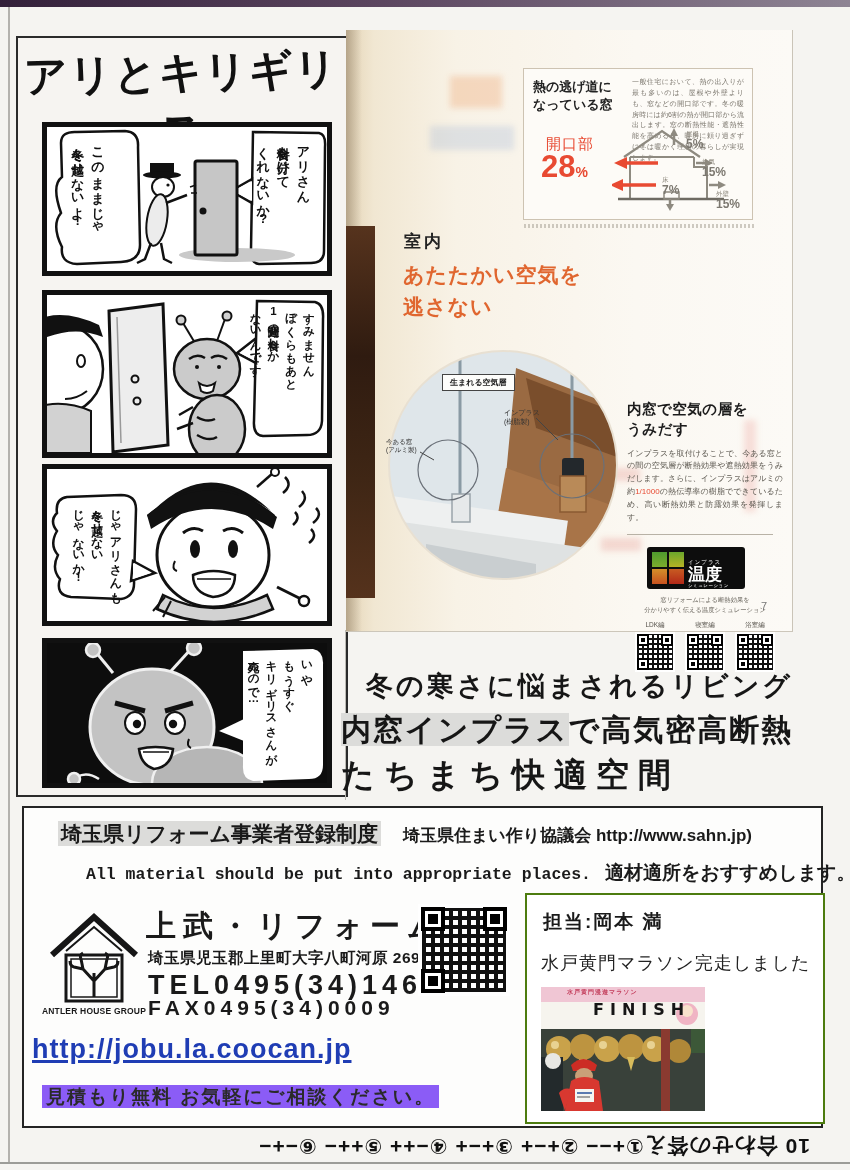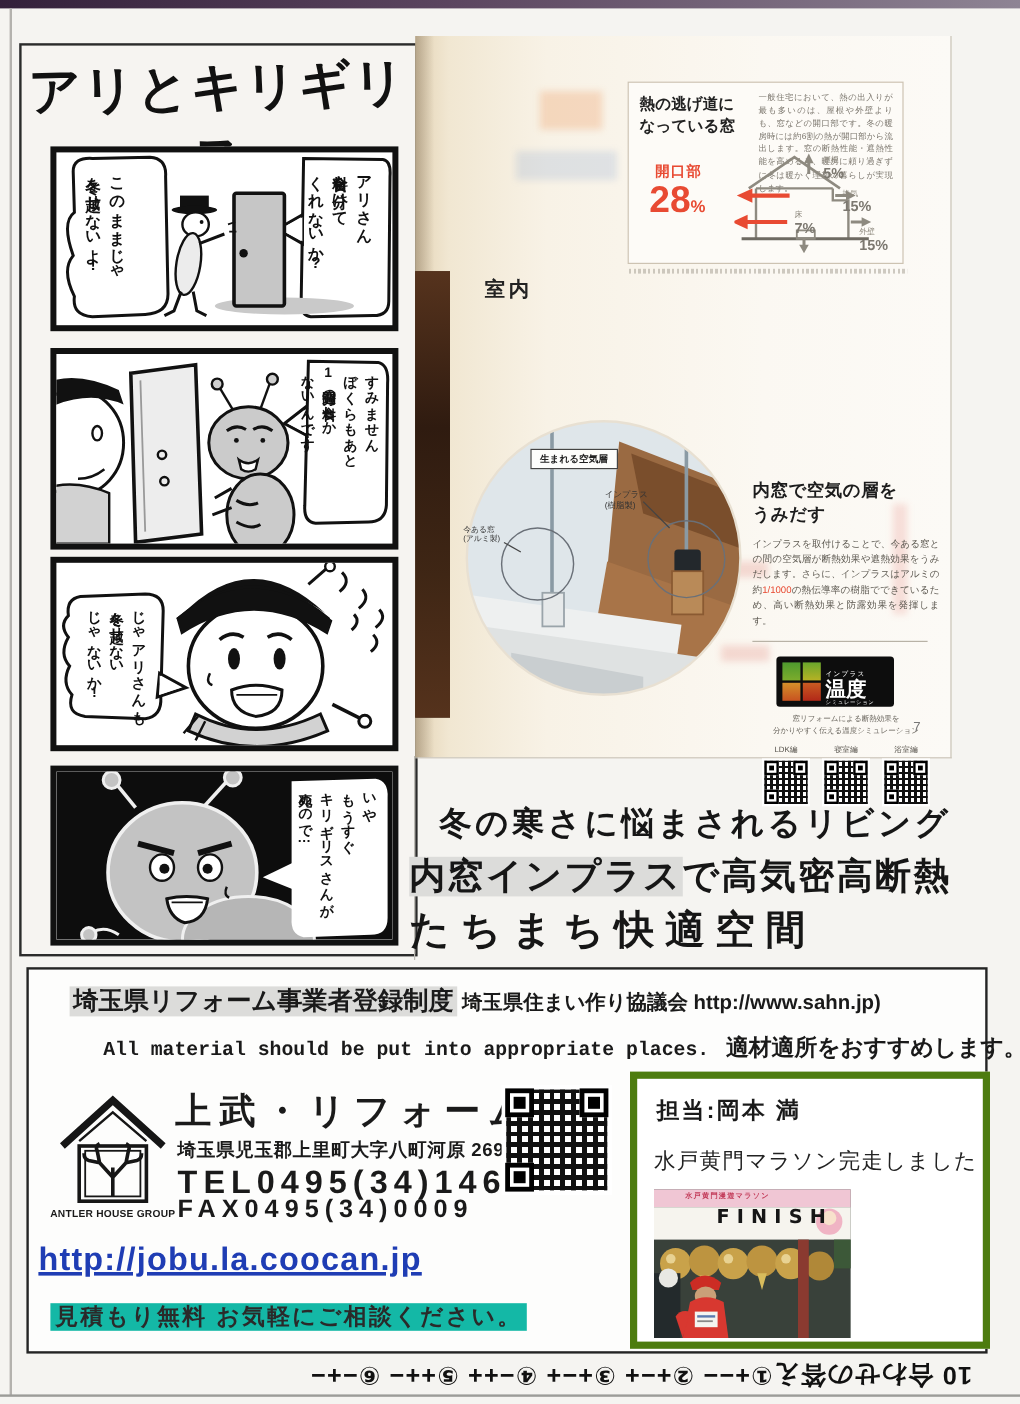--- a/index.html
+++ b/index.html
@@ -28,21 +28,21 @@
            border-right:1px solid #cac4b8;border-bottom:1px solid #ccc6ba;}
   #catalog::before{content:"";position:absolute;left:0;top:0;width:16px;height:100%;
            background:linear-gradient(90deg,rgba(60,40,20,.28),rgba(60,40,20,0));}
   #wood-strip{left:0;top:196px;width:29px;height:372px;
            background:linear-gradient(180deg,#56331d,#2f1b10 35%,#46291662,#55321c);
            background-color:#3a2414;}
   .ghost{position:absolute;filter:blur(3px);pointer-events:none;}
   #info-box{left:177px;top:38px;width:228px;height:150px;background:#fdfbf7;border:1px solid #cdc3b2;}
   #info-title{position:absolute;left:9px;top:9px;font-size:13px;font-weight:800;line-height:1.35;white-space:pre-line;color:#222;}
   #info-body{position:absolute;left:108px;top:8px;width:112px;font-size:7px;line-height:1.55;color:#7a756c;text-align:justify;}
-  #opening-label{position:absolute;left:22px;top:66px;font-size:12px;font-weight:700;color:var(--alert);letter-spacing:1px;}
+  #opening-label{position:absolute;left:22px;top:66px;font-size:15px;font-weight:400;color:var(--alert);letter-spacing:1px;}
   #opening-value{position:absolute;left:17px;top:80px;font-size:31px;font-weight:800;color:var(--alert);}
   #opening-value .pct{font-size:14px;font-weight:800;}
   #house-svg{position:absolute;left:88px;top:58px;width:128px;height:84px;}
   .dlabel{position:absolute;color:#8c877c;line-height:1.05;}
   .dlabel .t{display:block;font-size:6.5px;} .dlabel .v{display:block;font-size:12px;font-weight:600;color:#7c7870;}
   #noise-footnote{left:178px;top:194px;width:232px;height:4px;opacity:.55;
       background:repeating-linear-gradient(90deg,#a8a296 0 2px,transparent 2px 4px);}
   #room-label{left:58px;top:200px;font-size:17px;font-weight:800;letter-spacing:3px;color:#222;}
   #headline{left:57px;top:229px;font-size:21px;font-weight:800;letter-spacing:1px;line-height:1.5;
             white-space:pre-line;color:var(--accent);}
@@ -91,43 +91,43 @@
   .slogan{position:absolute;font-weight:800;color:#161616;}
   #slogan1{left:366px;top:668px;font-size:27px;letter-spacing:3px;}
   #slogan2{left:341px;top:710px;font-size:30px;letter-spacing:2px;}
   #slogan2 .hl{background:var(--hl);}
   #slogan3{left:341px;top:753px;font-size:33px;letter-spacing:9px;}
 
   
   #footer-box{left:22px;top:806px;width:801px;height:322px;background:#fdfdfc;border:2px solid #242424;box-sizing:border-box;}
   #f-header{position:absolute;left:34px;top:12px;font-weight:800;white-space:nowrap;}
   #f-header .big{font-size:21px;background:var(--hl);padding:1px 3px;}
-  #f-header .small{font-size:17px;margin-left:4px;text-align:right;}
+  #f-header .small{font-size:17px;margin-left:22px;text-align:right;}
   #f-english{position:absolute;left:62px;top:52px;font-weight:700;white-space:nowrap;}
   #f-english .en{font-family:"Liberation Mono","DejaVu Sans Mono",monospace;font-size:16.5px;font-weight:700;}
   #f-english .jp{font-size:19px;font-weight:800;margin-left:14px;}
   #antler-logo{position:absolute;left:20px;top:96px;width:100px;height:118px;}
   #antler-text{position:absolute;left:12px;top:198px;width:116px;text-align:center;font-size:8.5px;font-weight:800;letter-spacing:.2px;}
   #company-name{position:absolute;left:122px;top:98px;font-size:30px;font-weight:800;letter-spacing:7px;}
   #company-addr{position:absolute;left:124px;top:140px;font-size:15.5px;font-weight:700;letter-spacing:.5px;}
   #company-tel{position:absolute;left:124px;top:162px;font-size:27px;font-weight:700;letter-spacing:5px;}
   #company-fax{position:absolute;left:124px;top:188px;font-size:21px;font-weight:700;letter-spacing:5px;}
   #company-qr{position:absolute;left:394px;top:96px;}
-  #contact-box{position:absolute;left:501px;top:85px;width:300px;height:231px;background:#fff;border:6px solid #4d7c0f;box-sizing:border-box;}
+  #contact-box{position:absolute;left:501px;top:85px;width:300px;height:231px;background:#fff;border:2px solid #4d7c0f;box-sizing:border-box;}
   #contact-label{position:absolute;left:16px;top:14px;font-size:19px;font-weight:800;letter-spacing:2px;}
   #contact-note{position:absolute;left:14px;top:56px;font-size:18px;letter-spacing:1px;
                 font-family:"Liberation Serif","DejaVu Serif",serif;color:#222;}
   #marathon-photo{position:absolute;left:14px;top:92px;width:164px;height:124px;}
   #finish-text{position:absolute;left:18px;top:105px;font-size:16px;font-weight:900;letter-spacing:6px;color:#161616;
                font-family:"DejaVu Sans","Liberation Sans",sans-serif;margin-left:48px;}
   #banner-top-text{position:absolute;left:40px;top:93px;font-size:6px;font-weight:700;color:#c23a58;letter-spacing:1px;}
   #url{position:absolute;left:8px;top:226px;font-size:27px;font-weight:800;color:var(--link);
        text-decoration:underline;text-decoration-thickness:3px;letter-spacing:1px;}
   #cta{position:absolute;left:18px;top:276px;font-size:19px;font-weight:700;color:#2a2a2a;letter-spacing:2px;}
-  #cta span{background:#14b8a6;padding:1px 4px;}
+  #cta span{background:#8b5cf6;padding:1px 4px;}
 
   
   #answers{left:30px;top:1128px;width:780px;height:32px;transform:rotate(180deg);
            font-size:21px;font-weight:800;letter-spacing:1px;color:#111;white-space:nowrap;}
 </style>
 </head>
 <body>
 
 <div id="page">
   <div class="abs" id="scan-top"></div>
@@ -297,20 +297,22 @@
           <span class="v">15%</span>
         </div>
       <div class="dlabel" style="left:138px;top:108px;">
         <span class="t">床</span>
           <span class="v">7%</span>
         </div>
     </div>
     <div class="abs" id="noise-footnote"></div>
 
     <div class="abs" id="room-label">室内</div>
+    <div class="abs" id="headline">あたたかい空気を
+逃さない</div>
 
     <svg class="abs" id="circle-photo" viewBox="0 0 234 234">
       <defs>
           <clipPath id="cclip">
             <circle cx="117" cy="117" r="114"></circle>
           </clipPath>
         </defs>
       <g clip-path="url(#cclip)">
         <rect x="0" y="0" width="234" height="234" fill="#dfe6ea"></rect>
         <polygon points="130,20 234,60 234,234 110,234" fill="#9a6a42"></polygon>

